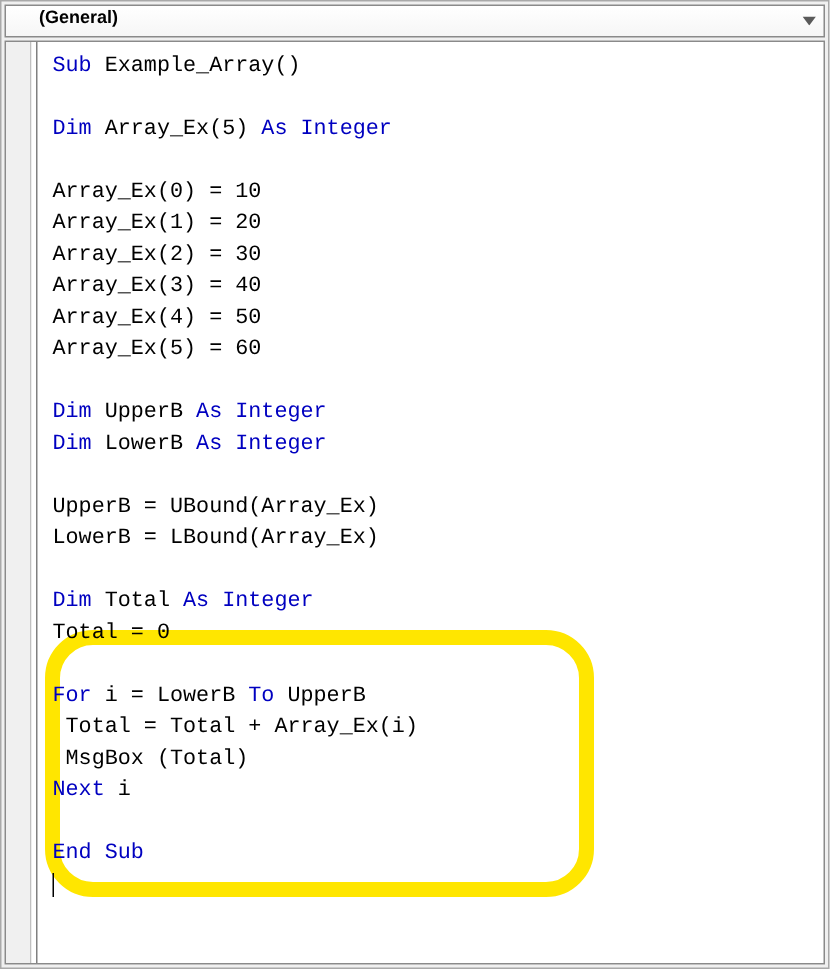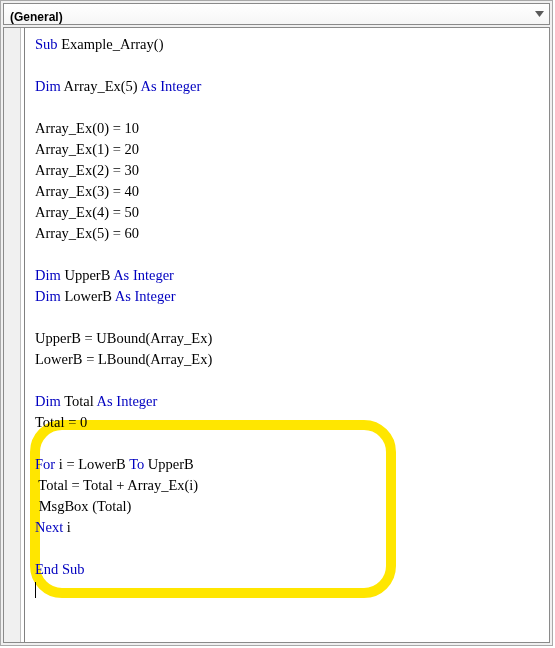--- a/index.html
+++ b/index.html
@@ -19,22 +19,22 @@
     position: relative;
   }
   .dropdown {
     margin: 2px;
     height: 22px;
     width: 547px;
     border: 1px solid #8a8a8a;
     background: linear-gradient(#ffffff, #f6f6f6);
     box-sizing: border-box;
     display: flex;
-    align-items: flex-end;
-    padding-left: 6px;
+    align-items: flex-start;
+    padding-left: 22px;
     font-size: 12px;
     font-weight: bold;
     color: #000;
     position: relative;
   }
   .dropdown .arrow {
     position: absolute;
     right: 1px;
     top: 1px;
     width: 18px;
@@ -63,21 +63,21 @@
   }
   .divider {
     width: 3px;
     background: #ffffff;
     border-right: 1px solid #808080;
     flex-shrink: 0;
   }
   .code {
     flex: 1;
     padding: 6px 8px 2px 10px;
-    font-family: Liberation Serif, serif;
+    font-family: Liberation Mono, monospace;
     font-size: 14.5px;
     line-height: 21px;
     white-space: pre;
     color: #000;
     position: relative;
     z-index: 2;
   }
   .kw { color: #0000c0; }
   .highlight-box {
     position: absolute;

